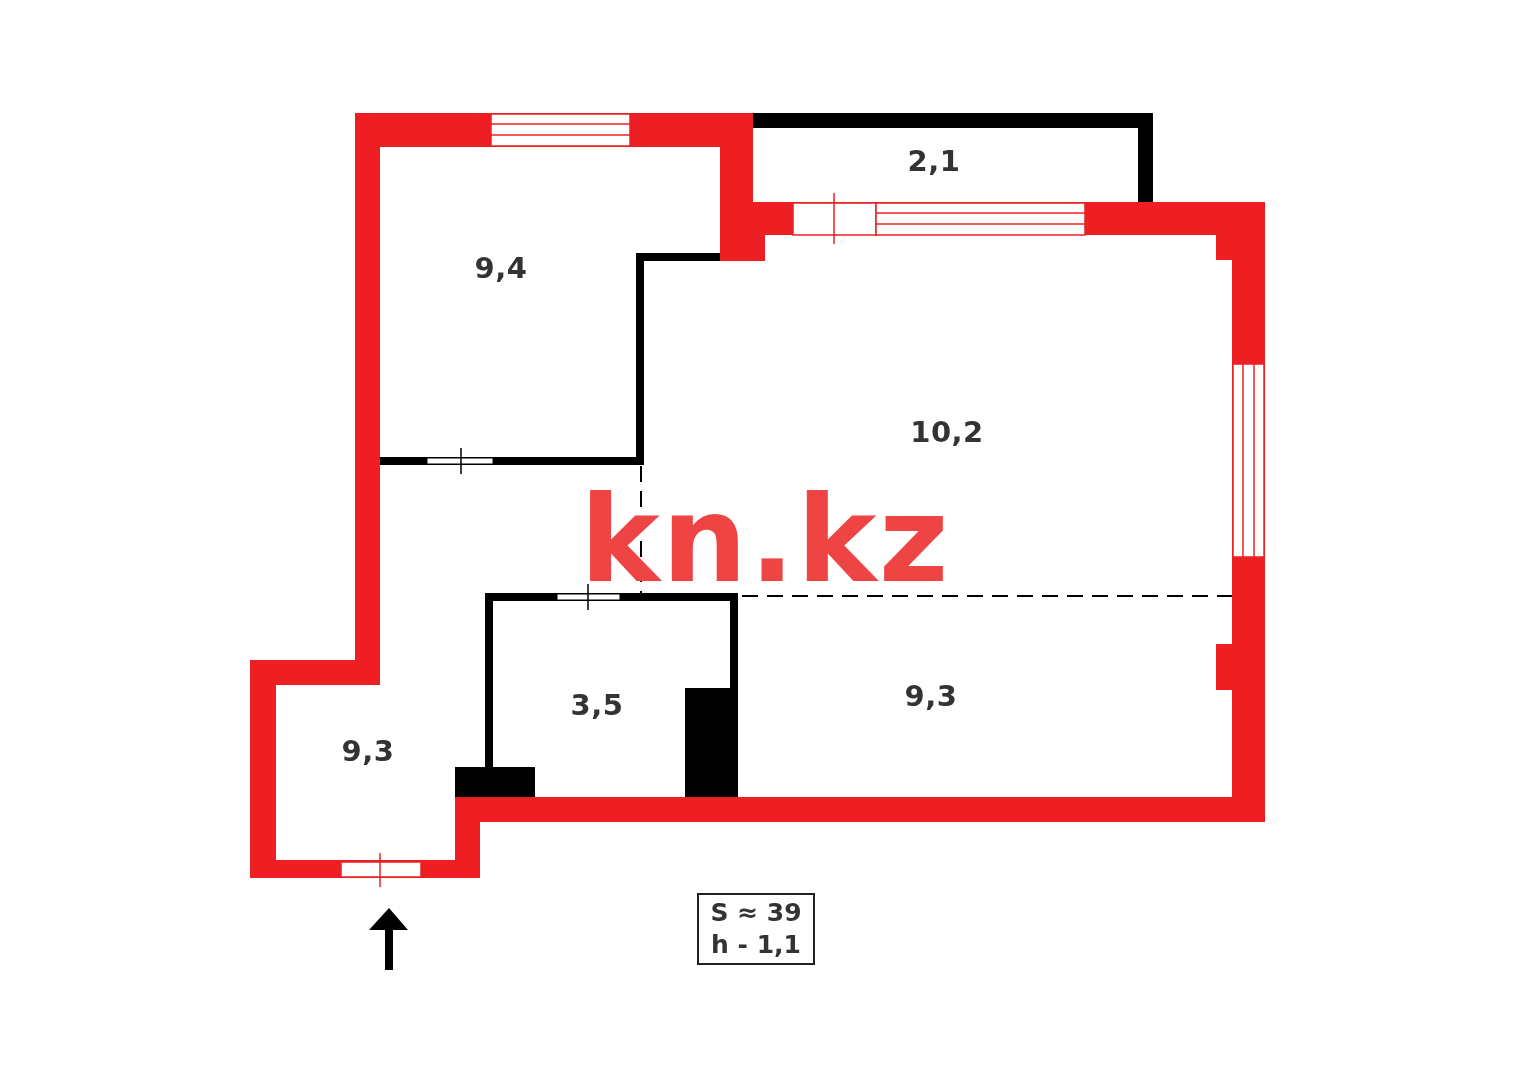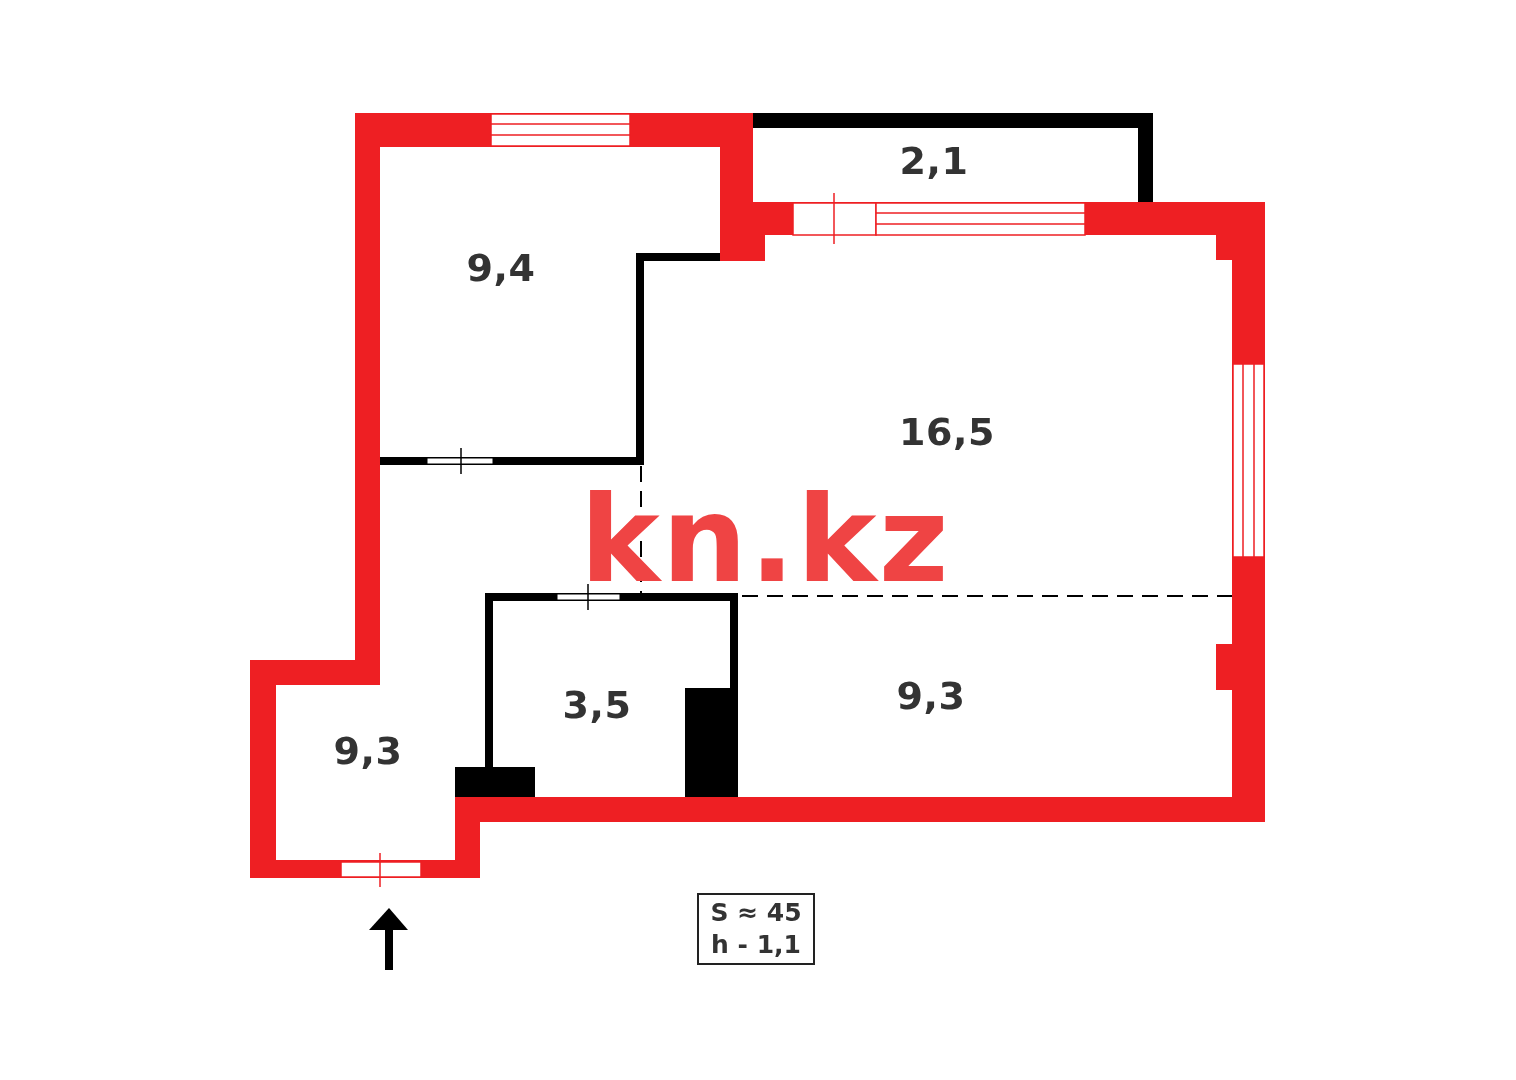--- a/index.html
+++ b/index.html
@@ -1,18 +1,18 @@
 <!DOCTYPE html>
 <html><head>
 <meta charset="utf-8">
 <style>
   html, body { margin: 0; padding: 0; background: #ffffff; }
   body { width: 1516px; height: 1080px; position: relative; overflow: hidden; font-family: "DejaVu Sans", sans-serif; }
   #plan { position: absolute; left: 0; top: 0; width: 1516px; height: 1080px; }
-  .room-label { position: absolute; font-family: "DejaVu Sans", sans-serif; font-weight: bold; font-size: 38px; color: #333333; transform: translate(-50%, -50%); white-space: nowrap; letter-spacing: 0.5px; }
+  .room-label { position: absolute; font-family: "DejaVu Sans", sans-serif; font-weight: bold; font-size: 29px; color: #333333; transform: translate(-50%, -50%); white-space: nowrap; letter-spacing: 0.5px; }
   .watermark { position: absolute; left: 580px; top: 470px; font-family: "DejaVu Sans", sans-serif; font-size: 120px; font-weight: bold; color: #ef4444; letter-spacing: 2px; }
   .info-box { position: absolute; left: 697px; top: 893px; width: 118px; height: 72px; border: 2px solid #222; box-sizing: border-box; text-align: center; font-family: "DejaVu Sans", sans-serif; font-weight: bold; font-size: 25px; color: #333; line-height: 32px; padding-top: 2px; }
   .entry-arrow { position: absolute; left: 369px; top: 908px; width: 40px; height: 62px; }
 </style>
 </head>
 <body>
 
 <svg id="plan" viewBox="0 0 1516 1080" xmlns="http://www.w3.org/2000/svg">
 
   <g fill="#000">
@@ -92,26 +92,26 @@
   <g stroke="#000" stroke-width="2" stroke-dasharray="16,9" fill="none">
     <line x1="641" y1="466" x2="641" y2="593"></line>
     <line x1="742" y1="596" x2="1232" y2="596"></line>
   </g>
 </svg>
 
 <div class="watermark">kn.kz</div>
 
 <div class="room-label" style="left:501px; top:268px;">9,4</div>
 <div class="room-label" style="left:934px; top:161px;">2,1</div>
-<div class="room-label" style="left:947px; top:432px;">16,5</div>
+<div class="room-label" style="left:947px; top:432px;">10,2</div>
 <div class="room-label" style="left:597px; top:705px;">3,5</div>
 <div class="room-label" style="left:931px; top:696px;">9,3</div>
 <div class="room-label" style="left:368px; top:751px;">9,3</div>
 
 <div class="info-box">
-  <div>S ≈ 45</div>
+  <div>S ≈ 39</div>
   <div>h - 1,1</div>
 </div>
 
 <svg class="entry-arrow" viewBox="0 0 40 62" xmlns="http://www.w3.org/2000/svg">
   <polygon points="20,0 39,22 0,22" fill="#000"></polygon>
   <rect x="16" y="20" width="8" height="42" fill="#000"></rect>
 </svg>
 
 </body></html>

